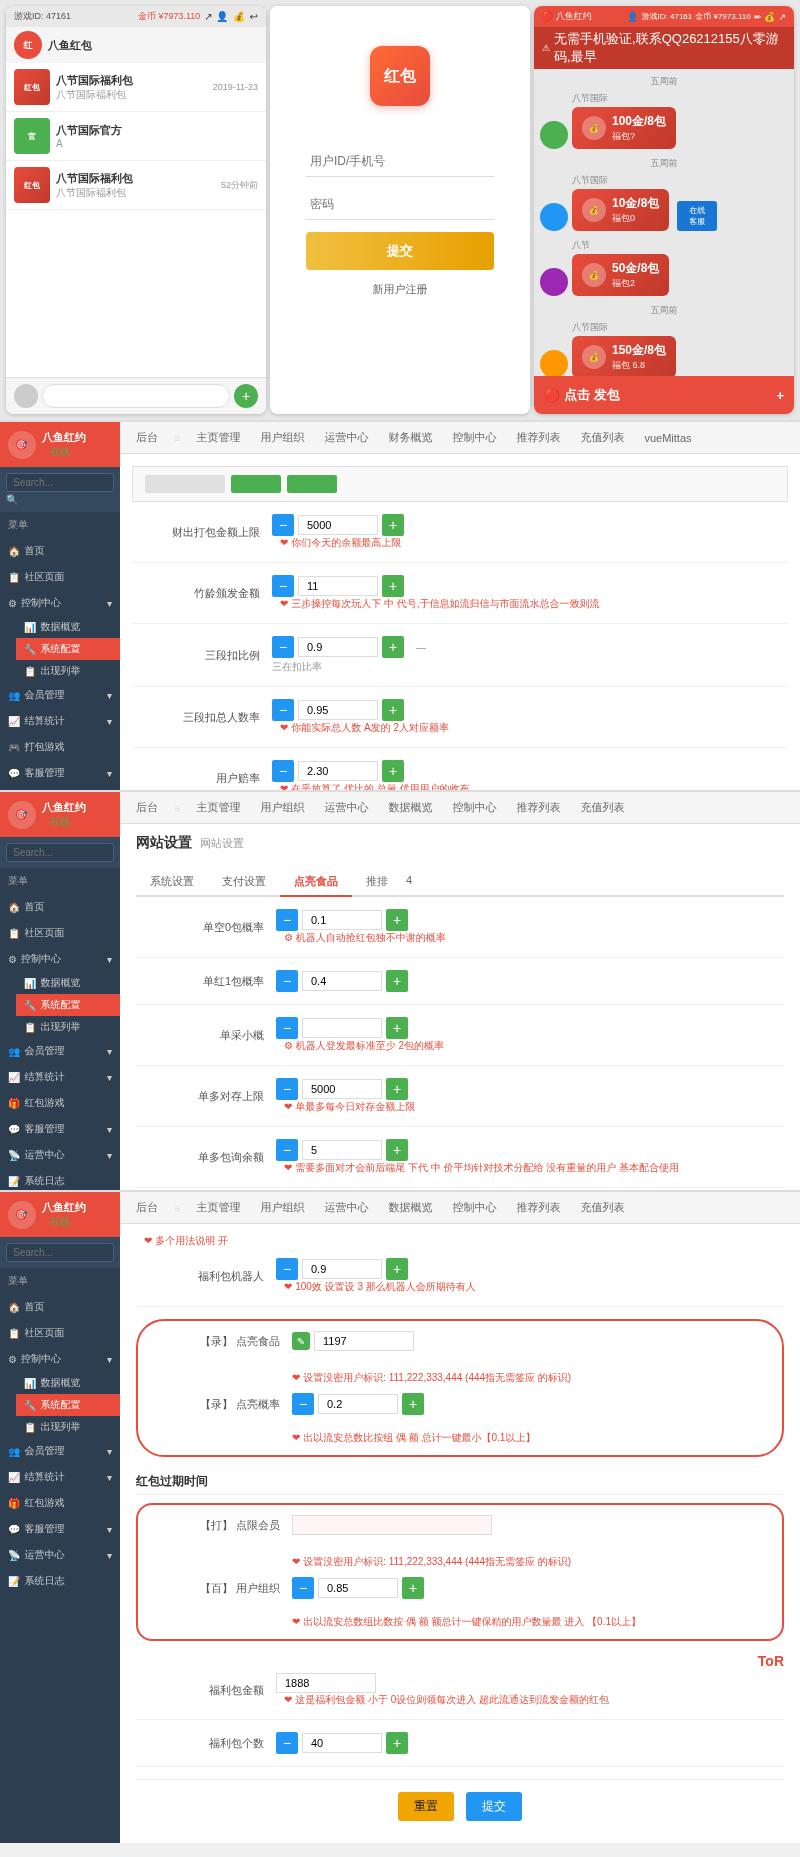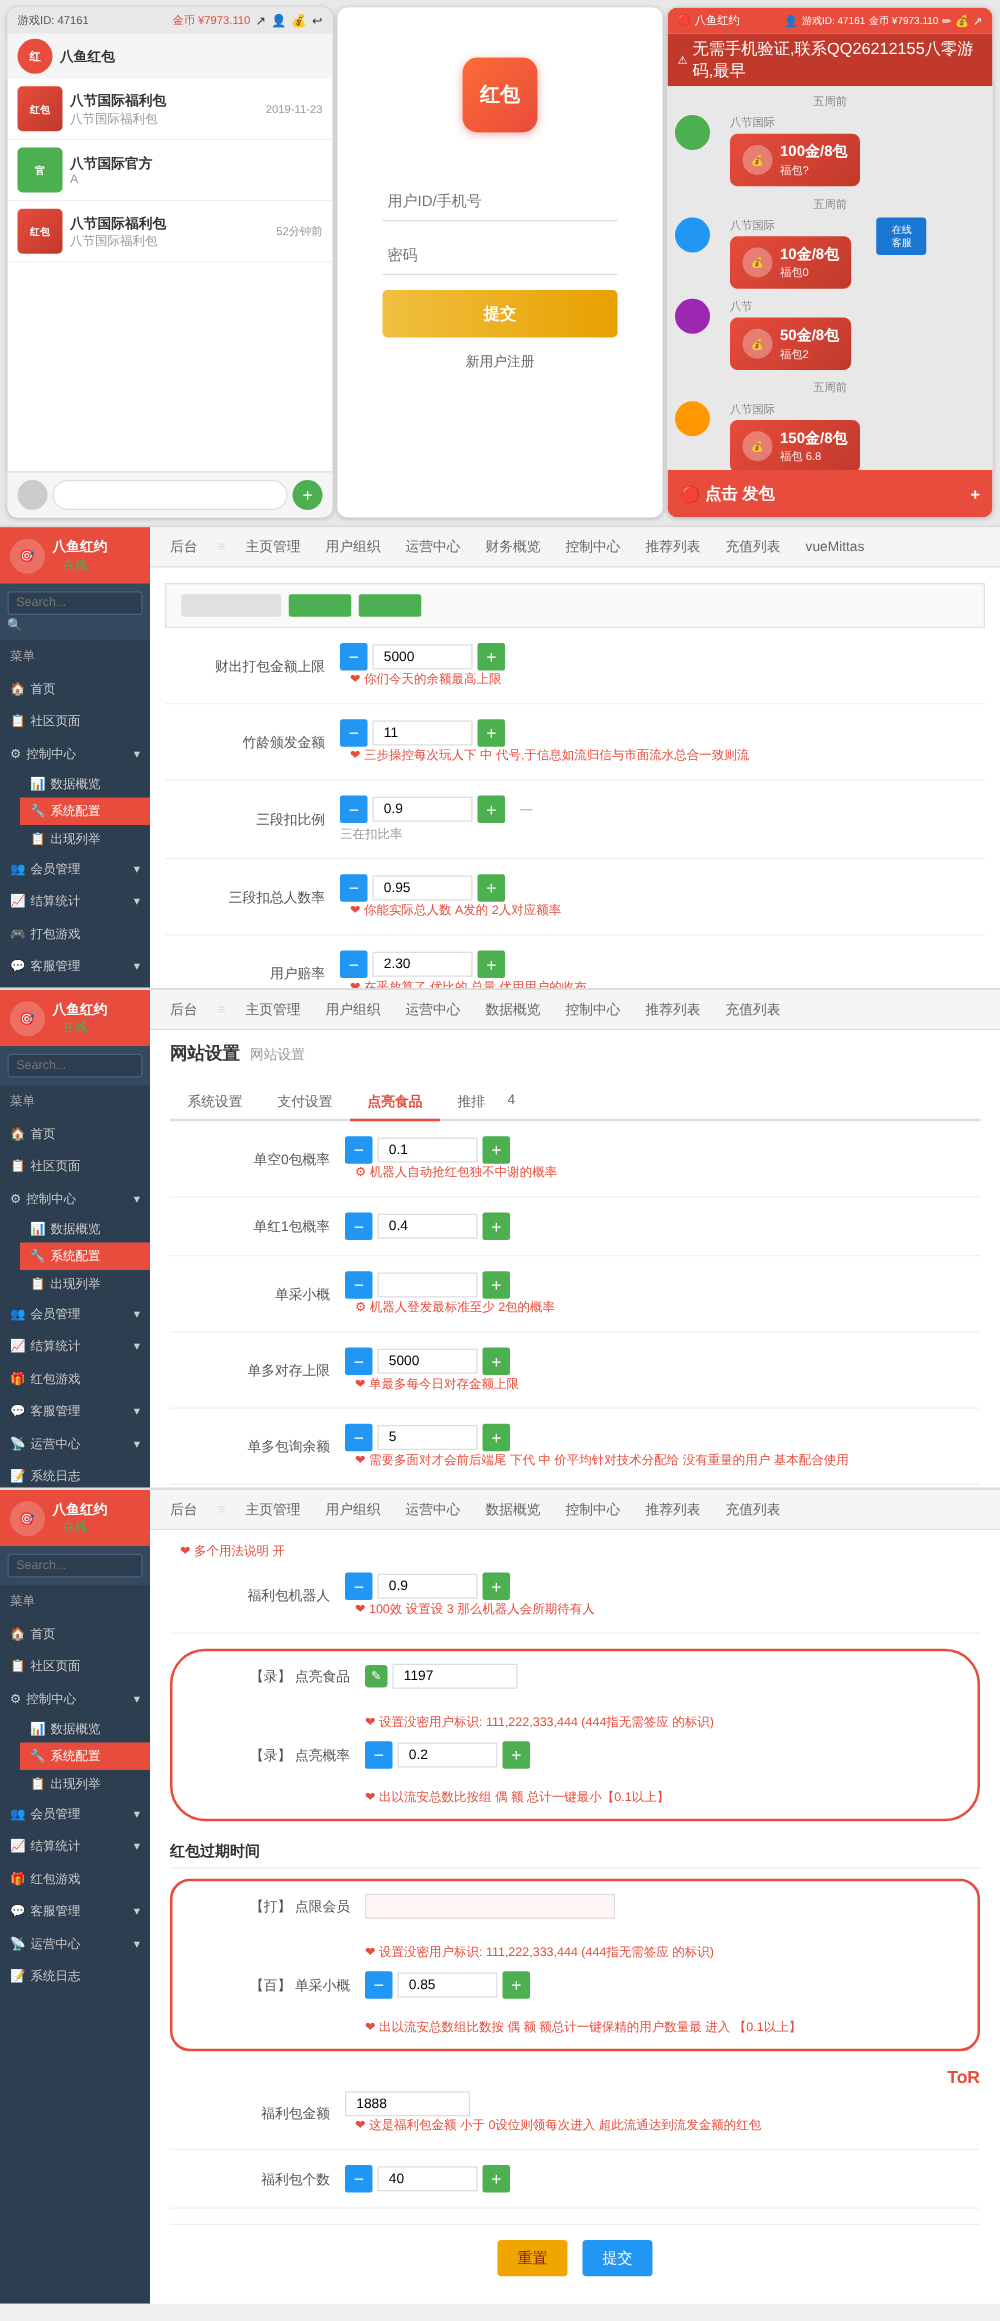--- a/index.html
+++ b/index.html
@@ -146,21 +146,21 @@
       background: #c0392b;
       padding: 3px 8px;
       color: white;
       font-size: 9px;
       display: flex;
       align-items: center;
       gap: 4px;
     }
 
     .chat-messages { flex: 1; padding: 6px; overflow: hidden; background: #e8e8e8; }
-    .msg-row { display: flex; align-items: flex-start; margin-bottom: 8px; gap: 16px; }
+    .msg-row { display: flex; align-items: flex-end; margin-bottom: 8px; gap: 4px; }
     .msg-avatar { width: 28px; height: 28px; border-radius: 50%; background: #ccc; flex-shrink: 0; overflow: hidden; }
     .red-packet-msg {
       background: linear-gradient(135deg, #e74c3c, #c0392b);
       border-radius: 6px;
       padding: 6px 10px;
       color: white;
       font-size: 10px;
       display: flex;
       align-items: center;
       gap: 6px;
@@ -317,21 +317,21 @@
       border-radius: 2px;
     }
     .form-hint {
       font-size: 10px;
       color: #e74c3c;
       margin-left: 8px;
     }
 
     .btn-reset {
       background: #f0a500;
-      color: #7f1d1d;
+      color: #0f172a;
       border: none;
       padding: 6px 16px;
       cursor: pointer;
       font-size: 12px;
       border-radius: 3px;
     }
     .btn-submit {
       background: #2196F3;
       color: white;
       border: none;
@@ -1016,21 +1016,21 @@
 
         <div class="form-row" style="border-bottom:none;margin-bottom:8px;">
           <div class="form-label">【打】 点限会员</div>
           <div class="form-control-group">
             <input class="form-input-box" value="" style="width: 200px; background: rgb(255, 245, 245);">
           </div>
         </div>
         <div style="font-size:10px;color:#e74c3c;padding-left:140px;margin-bottom:8px;">❤ 设置没密用户标识: 111,222,333,444 (444指无需签应 的标识)</div>
 
         <div class="form-row" style="border-bottom:none;margin-bottom:4px;">
-          <div class="form-label">【百】 单采小概</div>
+          <div class="form-label">【百】 用户组织</div>
           <div>
             <div class="form-control-group">
               <button class="form-btn-minus">−</button>
               <input class="form-input-box" value="0.85" style="">
               <button class="form-btn-plus">+</button>
             </div>
           </div>
         </div>
         <div style="font-size:10px;color:#e74c3c;padding-left:140px;">❤ 出以流安总数组比数按 偶 额 额总计一键保精的用户数量最 进入 【0.1以上】</div>
       </div>

